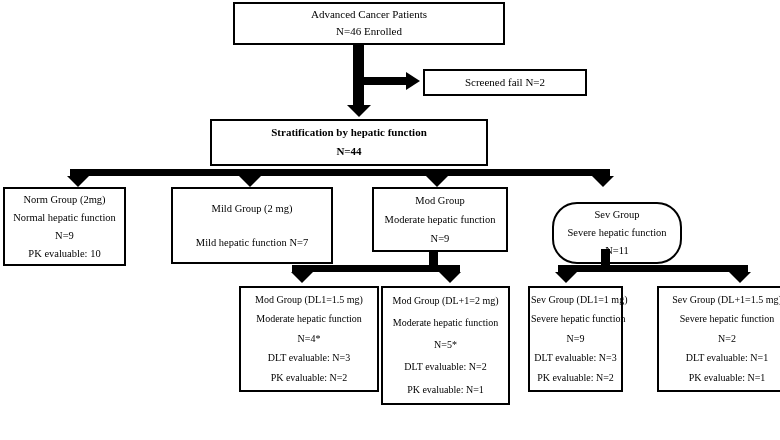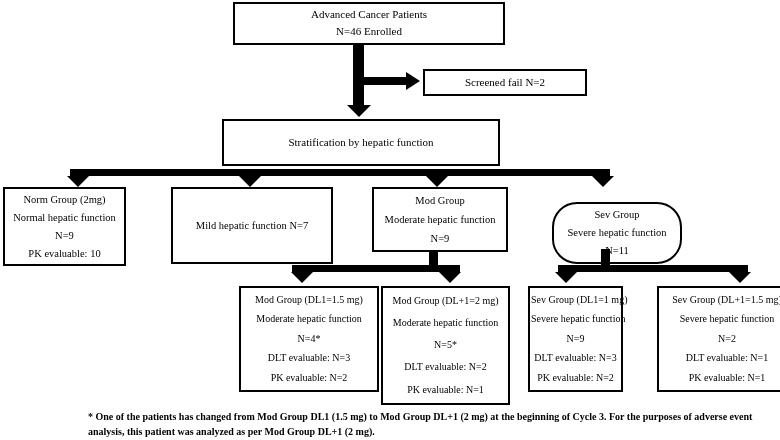--- a/index.html
+++ b/index.html
@@ -44,38 +44,40 @@
 
   <div class="stub" style="left:353px; top:45px; width:11px; height:60px;"></div>
   <div class="arr-d" style="left:347px; top:105px; border-left-width:12px; border-right-width:12px; border-top-width:12px;"></div>
 
   <div class="bar" style="left:363px; top:77px; width:44px; height:8px;"></div>
   <div class="arr-r" style="left:406px; top:72px;"></div>
   <div class="box fs11" style="left:423px; top:69px; width:164px; height:27px; justify-content:center;">
     <div class="bl">Screened fail N=2</div>
   </div>
 
-  <div class="box fs11" style="left:222px; top:119px; width:278px; height:47px;">
+  <div class="box fs11" style="left:210px; top:119px; width:278px; height:47px;font-weight:bold;">
     <div class="bl">Stratification by hepatic function</div>
+    <div class="bl">N=44</div>
   </div>
 
   <div class="bar" style="left:70px; top:169px; width:540px; height:7px;"></div>
   <div class="arr-d" style="left:67px; top:176px;"></div>
   <div class="arr-d" style="left:239px; top:176px;"></div>
   <div class="arr-d" style="left:426px; top:176px;"></div>
   <div class="arr-d" style="left:592px; top:176px;"></div>
 
   <div class="box fs105" style="left:3px; top:187px; width:123px; height:79px;">
     <div class="bl">Norm Group (2mg)</div>
     <div class="bl">Normal hepatic function</div>
     <div class="bl">N=9</div>
     <div class="bl">PK evaluable: 10</div>
   </div>
 
   <div class="box fs105" style="left:171px; top:187px; width:162px; height:77px;">
+    <div class="bl">Mild Group (2 mg)</div>
     <div class="bl">Mild hepatic function N=7</div>
   </div>
 
   <div class="box fs105" style="left:372px; top:187px; width:136px; height:65px;">
     <div class="bl">Mod Group</div>
     <div class="bl">Moderate hepatic function</div>
     <div class="bl">N=9</div>
   </div>
 
   <div class="box fs105" style="left:552px; top:202px; width:130px; height:62px;border-radius:25px;">
@@ -119,18 +121,14 @@
   </div>
 
   <div class="box fs10" style="left:657px; top:286px; width:140px; height:106px;">
     <div class="bl">Sev Group (DL+1=1.5 mg)</div>
     <div class="bl">Severe hepatic function</div>
     <div class="bl">N=2</div>
     <div class="bl">DLT evaluable: N=1</div>
     <div class="bl">PK evaluable: N=1</div>
   </div>
 
-  <div class="footnote">
-    <div>* One of the patients has changed from Mod Group DL1 (1.5 mg) to Mod Group DL+1 (2 mg) at the beginning of Cycle 3. For the purposes of adverse event</div>
-    <div>analysis, this patient was analyzed as per Mod Group DL+1 (2 mg).</div>
-  </div>
 
 </div>
 
 </body></html>

